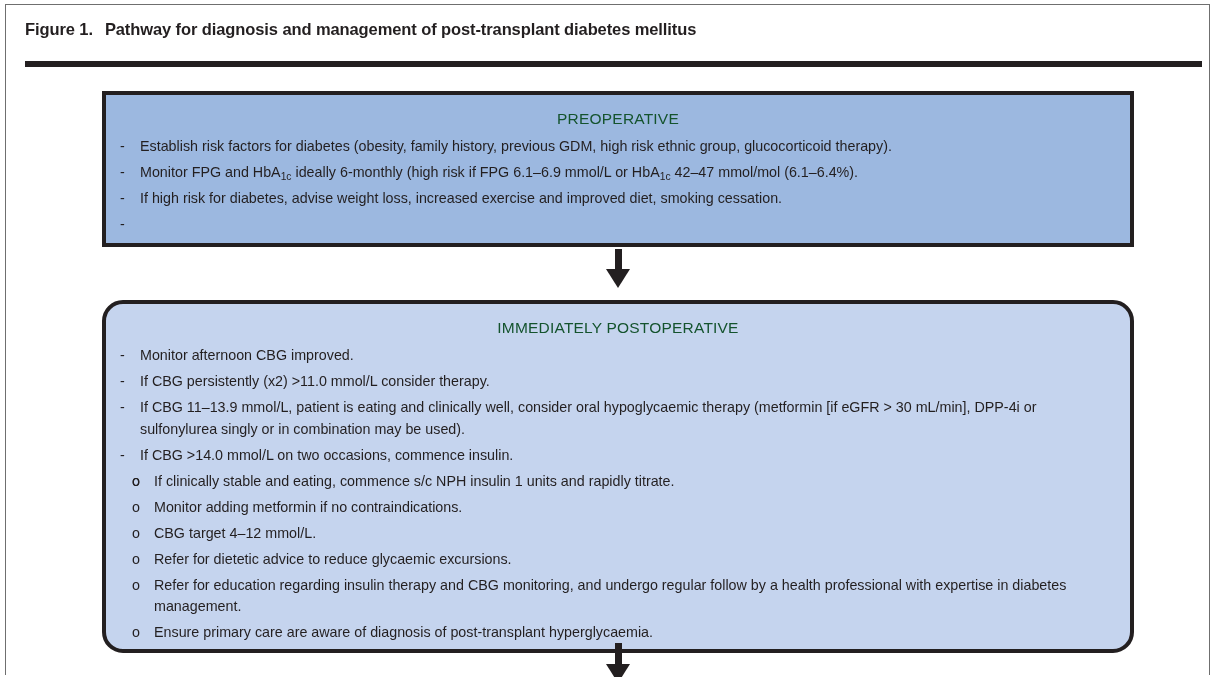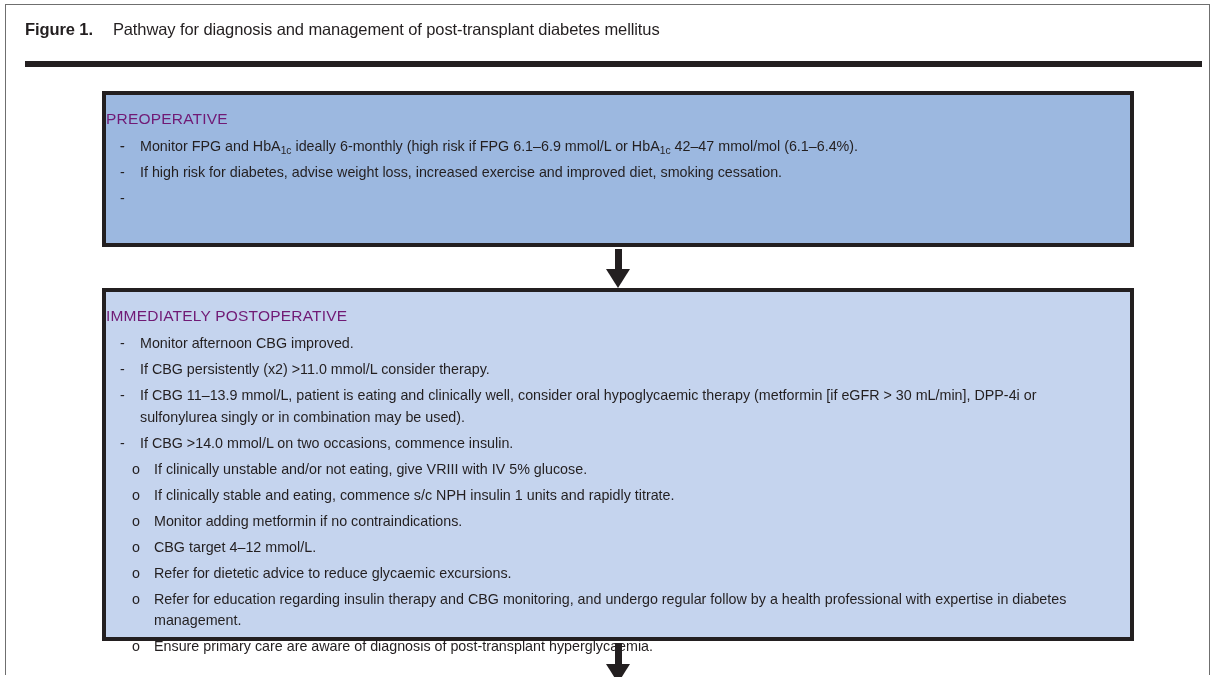--- a/index.html
+++ b/index.html
@@ -35,22 +35,22 @@
     font-size: 16.5px;
     letter-spacing: -0.1px;
     white-space: nowrap;
     color: #231f20;
   }
   .fig-caption .fig-label {
     font-weight: bold;
     margin-top: 48px;
   }
   .fig-caption .fig-title {
-    font-weight: normal;
-    margin-left: 20px;
+    font-weight: bold;
+    margin-left: 12px;
     text-align: center;
   }
 
   .caption-rule {
     position: absolute;
     left: 19px;
     top: 56px;
     width: 1177px;
     height: 6px;
     background: #231f20;
@@ -65,33 +65,34 @@
   }
   #box-preop {
     left: 96px;
     top: 86px;
     width: 1032px;
     height: 156px;
     background: #9cb8e0;
   }
   #box-postop {
     left: 96px;
-    top: 283px;
+    top: 295px;
     width: 1032px;
     height: 353px;
     background: #c5d4ee;
+    border-radius: 21px;
   }
 
   .box-heading {
-    text-align: left;
+    text-align: center;
     font-size: 15.5px;
     letter-spacing: 0.2px;
     margin-top: 15px;
     margin-bottom: 8px;
-    color: #701a75;
+    color: #14532d;
   }
 
   .bullet-list {
     list-style: none;
     margin: 0;
     padding: 0 14px 0 10px;
   }
   .bullet-list > li {
     position: relative;
     padding-left: 24px;
@@ -170,20 +171,21 @@
     <span class="fig-label">Figure 1.</span><span class="fig-title">Pathway for diagnosis and management of post-transplant diabetes mellitus</span>
   </div>
 
   <div class="caption-rule"></div>
 
   <div class="flow-box" id="box-preop">
     <div class="box-heading">PREOPERATIVE</div>
     <ul class="bullet-list">
       <li>
         <span class="marker">-</span>
+        <span>Establish risk factors for diabetes (obesity, family history, previous GDM, high risk ethnic group, glucocorticoid therapy).</span>
       </li>
       <li>
         <span class="marker">-</span>
         <span>Monitor FPG and HbA<sub>1c</sub> ideally 6-monthly (high risk if FPG 6.1–6.9 mmol/L or HbA<sub>1c</sub> 42–47 mmol/mol (6.1–6.4%).</span>
       </li>
       <li>
         <span class="marker">-</span>
         <span>If high risk for diabetes, advise weight loss, increased exercise and improved diet, smoking cessation.</span>
       </li>
       <li>
@@ -213,21 +215,20 @@
         <span>If CBG 11–13.9 mmol/L, patient is eating and clinically well, consider oral hypoglycaemic therapy (metformin [if eGFR &gt; 30 mL/min], DPP-4i or sulfonylurea singly or in combination may be used).</span>
       </li>
       <li>
         <span class="marker">-</span>
         <span>If CBG &gt;14.0 mmol/L on two occasions, commence insulin.</span>
       </li>
     </ul>
     <ul class="sub-list">
       <li>
         <span class="marker">o</span>
-        <span>If clinically unstable and/or not eating, give VRIII with IV 5% glucose.</span>
       </li>
       <li>
         <span class="marker">o</span>
         <span>If clinically stable and eating, commence s/c NPH insulin 1 units and rapidly titrate.</span>
       </li>
       <li>
         <span class="marker">o</span>
         <span>Monitor adding metformin if no contraindications.</span>
       </li>
       <li>

